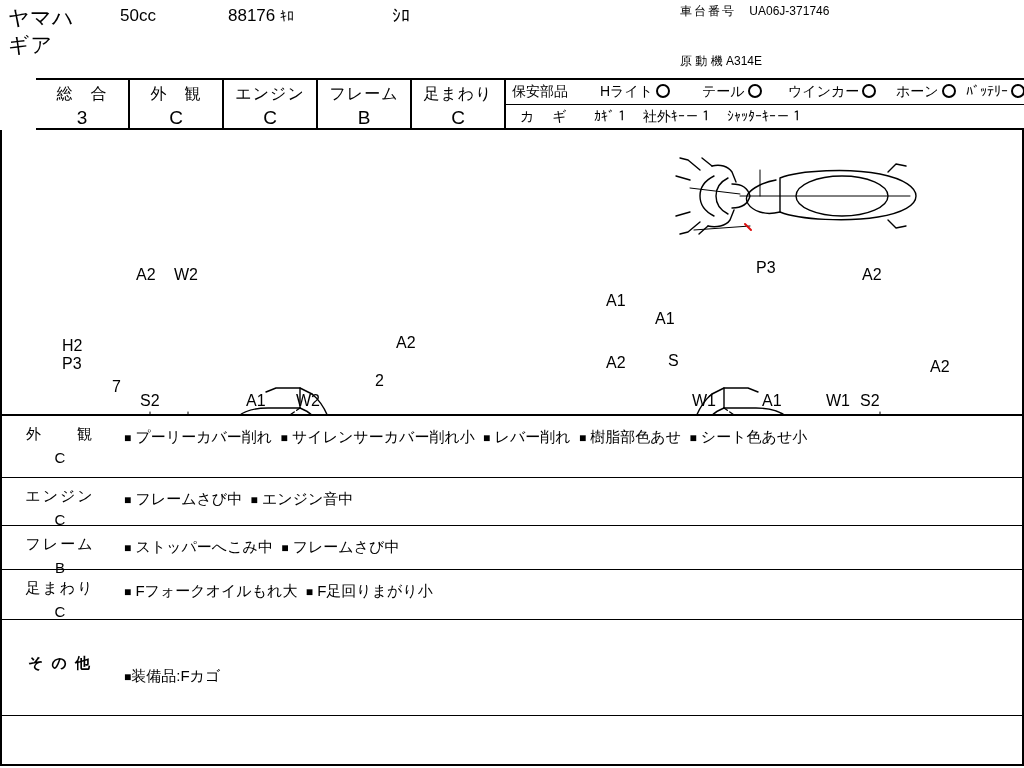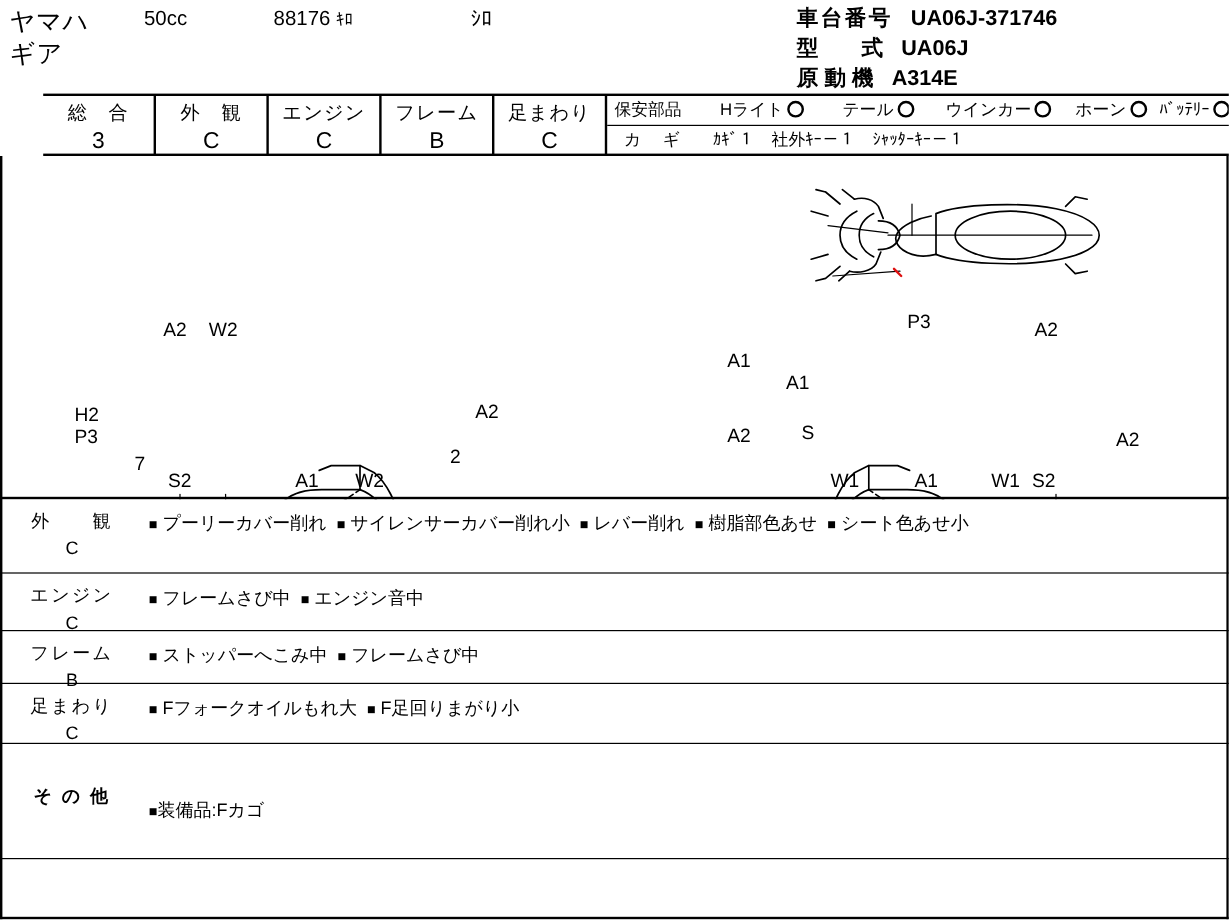--- a/index.html
+++ b/index.html
@@ -40,21 +40,21 @@
     position: absolute; left: 228px; top: 6px;
     font-size: 17px;
   }
   .odo-unit { font-size: 14px; }
   .shift {
     position: absolute; left: 392px; top: 6px;
     font-size: 18px;
   }
 
   .vin-row, .katashiki-row, .engine-row {
-    position: absolute; left: 4px; font-size: 18px; white-space: nowrap; font-weight: bold;
+    position: absolute; left: 20px; font-size: 12px; white-space: nowrap;
   }
   .vin-row { top: 3px; }
   .katashiki-row { top: 28px; }
   .engine-row { top: 53px; }
   .lbl-sp { letter-spacing: 2px; }
 
   
   .grade {
     position: absolute; left: 0; top: 78px; width: 1024px; height: 52px;
     border-top: 2px solid #000; border-bottom: 2px solid #000; margin-left: 36px;
@@ -149,27 +149,23 @@
         <span>88176</span>
         <span class="odo-unit">ｷﾛ</span>
       </div>
       <div class="shift">ｼﾛ</div>
     </div>
     <div class="hdr-right">
       <div class="vin-row">
         <span class="lbl-sp">車台番号</span>
         <span style="margin-left:10px">UA06J-371746</span>
       </div>
-      <div class="katashiki-row">
-        <span>型　　式</span>
-        <span style="margin-left:10px">UA06J</span>
-      </div>
       <div class="engine-row">
         <span>原 動 機</span>
-        <span style="margin-left:10px">A314E</span>
+        <span style="">A314E</span>
       </div>
     </div>
   </div>
 
   <div class="grade">
     <div class="gcell g0">
       <div class="gt">総　合</div>
       <div class="gv">3</div>
     </div>
     <div class="gcell g1">

